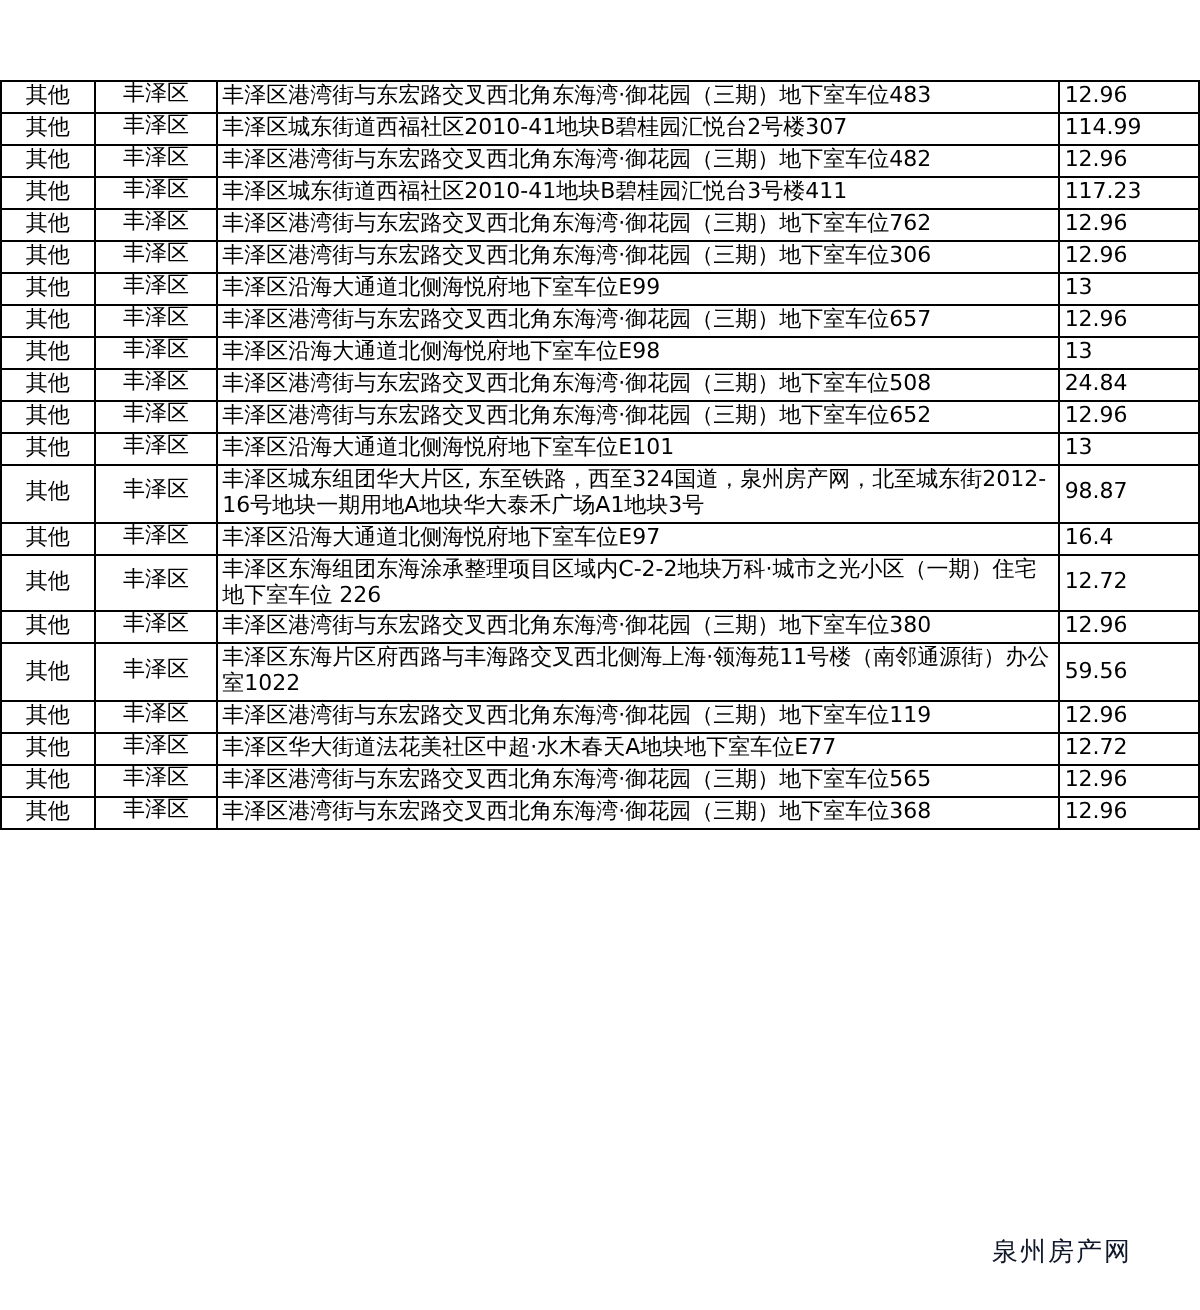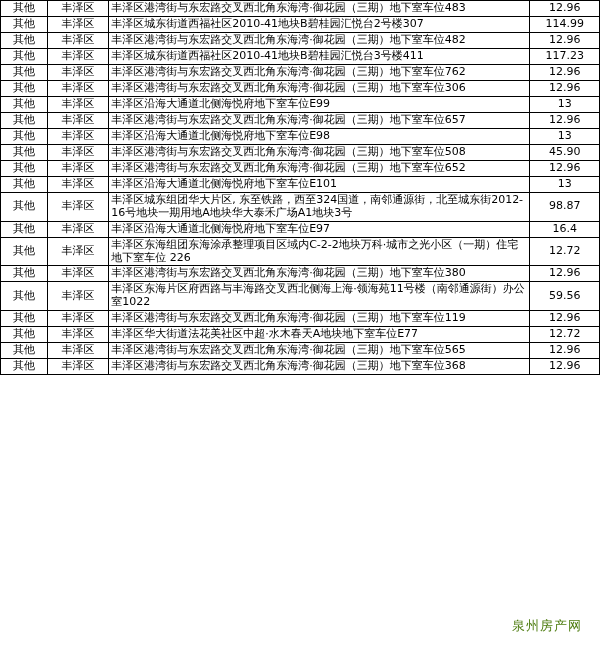--- a/index.html
+++ b/index.html
@@ -11,20 +11,21 @@
     width: 600px;
     height: 655px;
     font-family: "DejaVu Sans", "Liberation Sans", sans-serif;
     overflow: hidden;
     position: relative;
   }
   table.prop-table {
     border-collapse: collapse;
     width: 600px;
     table-layout: fixed;
+    margin-top: 40px;
   }
   table.prop-table td {
     border: 1px solid #000000;
     font-size: 11px;
     line-height: 1.18;
     padding: 1px 2px;
     color: #000000;
     vertical-align: middle;
     word-break: break-all;
   }
@@ -39,30 +40,29 @@
     text-align: center;
     white-space: nowrap;
     font-size: 12px;
     font-family: Liberation Mono, monospace;
   }
   td.col-desc {
     width: 400px;
   }
   td.col-area {
     width: 62px;
-    text-align: center;
     white-space: nowrap;
     font-size: 12px;
   }
   .watermark {
     position: absolute;
-    right: 18px;
+    right: 34px;
     bottom: 20px;
     font-size: 13px;
-    color: #4d7c0f;
+    color: #0f172a;
     letter-spacing: 1px;
     pointer-events: none;
     user-select: none;
     margin-left: 34px;
   }
 </style>
 </head>
 <body>
 
 <table class="prop-table">
@@ -118,38 +118,38 @@
     <tr>
       <td class="col-type">其他</td>
       <td class="col-district">丰泽区</td>
       <td class="col-desc">丰泽区沿海大通道北侧海悦府地下室车位E98</td>
       <td class="col-area">13</td>
     </tr>
     <tr>
       <td class="col-type">其他</td>
       <td class="col-district">丰泽区</td>
       <td class="col-desc">丰泽区港湾街与东宏路交叉西北角东海湾·御花园（三期）地下室车位508</td>
-      <td class="col-area">45.90</td>
+      <td class="col-area">24.84</td>
     </tr>
     <tr>
       <td class="col-type">其他</td>
       <td class="col-district">丰泽区</td>
       <td class="col-desc">丰泽区港湾街与东宏路交叉西北角东海湾·御花园（三期）地下室车位652</td>
       <td class="col-area">12.96</td>
     </tr>
     <tr>
       <td class="col-type">其他</td>
       <td class="col-district">丰泽区</td>
       <td class="col-desc">丰泽区沿海大通道北侧海悦府地下室车位E101</td>
       <td class="col-area">13</td>
     </tr>
     <tr>
       <td class="col-type">其他</td>
       <td class="col-district">丰泽区</td>
-      <td class="col-desc">丰泽区城东组团华大片区, 东至铁路，西至324国道，南邻通源街，北至城东街2012-16号地块一期用地A地块华大泰禾广场A1地块3号</td>
+      <td class="col-desc">丰泽区城东组团华大片区, 东至铁路，西至324国道，泉州房产网，北至城东街2012-16号地块一期用地A地块华大泰禾广场A1地块3号</td>
       <td class="col-area">98.87</td>
     </tr>
     <tr>
       <td class="col-type">其他</td>
       <td class="col-district">丰泽区</td>
       <td class="col-desc">丰泽区沿海大通道北侧海悦府地下室车位E97</td>
       <td class="col-area">16.4</td>
     </tr>
     <tr>
       <td class="col-type">其他</td>

